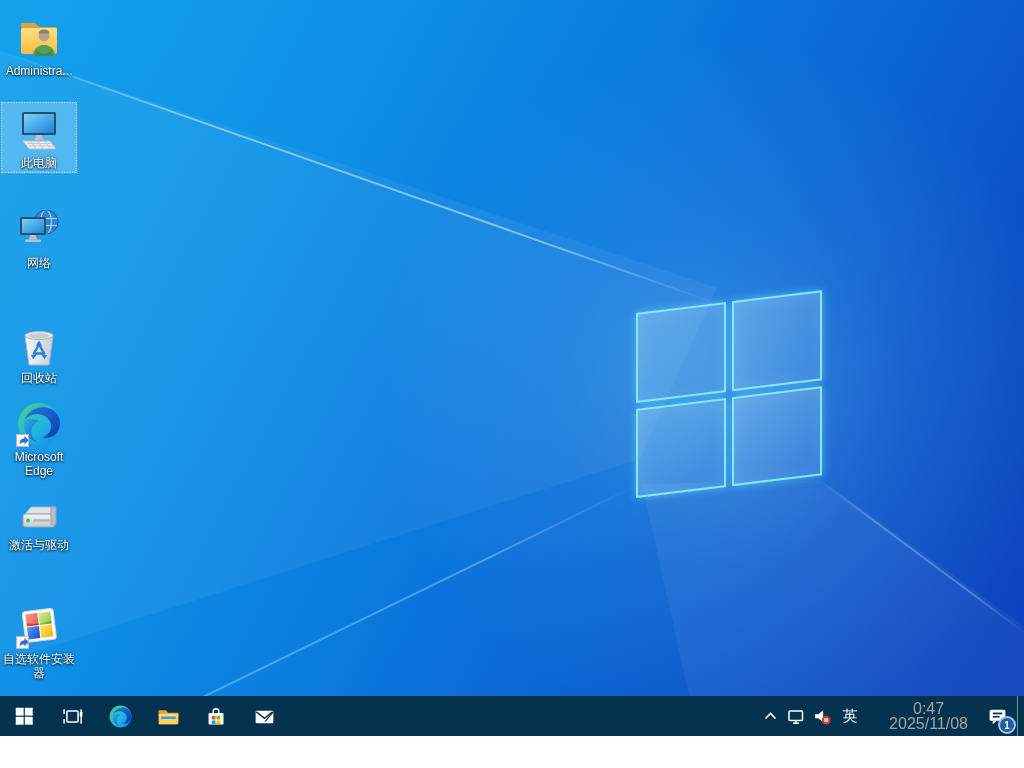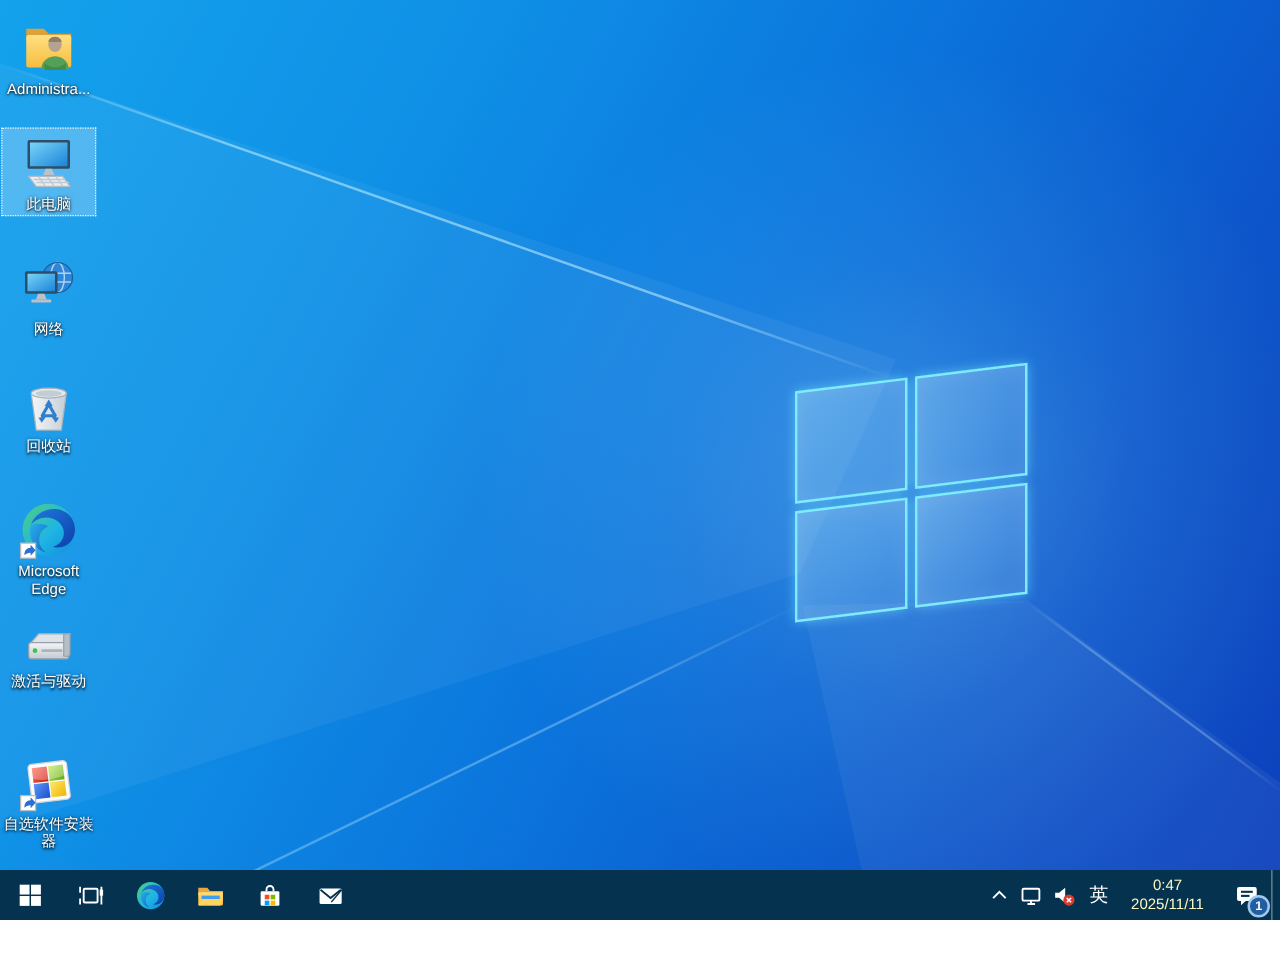--- a/index.html
+++ b/index.html
@@ -46,21 +46,21 @@
 
   
   .taskbar { position:absolute; left:0; bottom:0; width:1024px; height:40px;
     background:#05334f; display:flex; align-items:center; }
   .tb-btn { width:48px; height:40px; display:flex; align-items:center; justify-content:center; }
   .tb-spacer { flex:1; }
   .tray { display:flex; align-items:center; height:40px; }
   .tray-btn { height:40px; display:flex; align-items:center; justify-content:center; }
   .w24 { width:26px; }
   .ime { color:#fff; font-size:15px; width:30px; text-align:center; }
-  .clock { color:#fef9c3; font-size:12px; line-height:15px; text-align:center; margin:0 9px 0 6px; min-width:68px; }
+  .clock { color:#a3a3a3; font-size:16px; line-height:15px; text-align:center; margin:0 9px 0 24px; min-width:68px; }
   .action-wrap { position:relative; width:40px; height:40px; display:flex; align-items:center; justify-content:center; }
   .badge { position:absolute; right:1px; bottom:2px; width:18px; height:18px; border-radius:50%;
     background:#235d9f; border:2px solid #9ec9ee; color:#fff; font-size:10px; font-weight:bold;
     display:flex; align-items:center; justify-content:center; }
   .show-desktop { width:7px; height:40px; border-left:1px solid rgba(255,255,255,0.45); }
 </style>
 </head>
 <body>
 
 <div class="stage">
@@ -128,21 +128,21 @@
       <path d="M19.5 12.5 h23 M19.5 19.5 h23" stroke="#a7d4f2" stroke-width="1.2"></path>
       <circle cx="31" cy="16" r="12" fill="none" stroke="#1c5f9e" stroke-width="1"></circle>
       <rect x="5" y="11" width="26" height="18" rx="1.5" fill="#2e4d66"></rect>
       <rect x="7" y="13" width="22" height="14" fill="url(#scr2)"></rect>
       <path d="M15.5 29 h5 l1.8 4.5 h-8.6 z" fill="#b9c2ca"></path>
       <rect x="10" y="33.5" width="16" height="2.5" rx="1" fill="#b9c2ca"></rect>
     </svg>
     <div class="dlabel">网络</div>
   </div>
 
-  <div class="dicon" style="top:296px;">
+  <div class="dicon" style="top:317px;">
     <svg width="48" height="48" viewBox="0 0 48 48">
       <defs>
           <linearGradient id="bin1" x1="0" y1="0" x2="1" y2="0">
         <stop offset="0" stop-color="#f4f7f9"></stop>
             <stop offset="1" stop-color="#c6cfd6"></stop>
           </linearGradient>
         </defs>
       <path d="M10 15 L14 44 h20 L38 15 z" fill="url(#bin1)" stroke="#aab5be" stroke-width="1"></path>
       <ellipse cx="24" cy="14.5" rx="14" ry="4" fill="#e4eaee" stroke="#a8b3bc" stroke-width="1"></ellipse>
       <ellipse cx="24" cy="14.8" rx="10.5" ry="2.6" fill="#c3cdd4"></ellipse>
@@ -322,21 +322,21 @@
           <path d="M2 5.8 h3 L9.6 2 v11.5 L5 9.6 H2 z" fill="#fff"></path>
           <circle cx="12.4" cy="11.4" r="4.2" fill="#d83b2f"></circle>
           <path d="M10.8 9.8 l3.2 3.2 M14 9.8 l-3.2 3.2" stroke="#fff" stroke-width="1.3"></path>
         </svg>
       </div>
       <div class="tray-btn ime">
         <span>英</span>
       </div>
       <div class="clock">
         <div>0:47</div>
-        <div>2025/11/11</div>
+        <div>2025/11/08</div>
       </div>
       <div class="action-wrap">
         <svg width="21" height="21" viewBox="0 0 20 20">
           <rect x="2.5" y="3.5" width="15" height="10.5" rx="1.5" fill="#fff"></rect>
           <path d="M5.5 14 v3.4 l3.6 -3.4 z" fill="#fff"></path>
           <rect x="5.5" y="6.3" width="9" height="1.6" fill="#05334f"></rect>
           <rect x="5.5" y="9.4" width="6.5" height="1.6" fill="#05334f"></rect>
         </svg>
         <div class="badge">1</div>
       </div>

